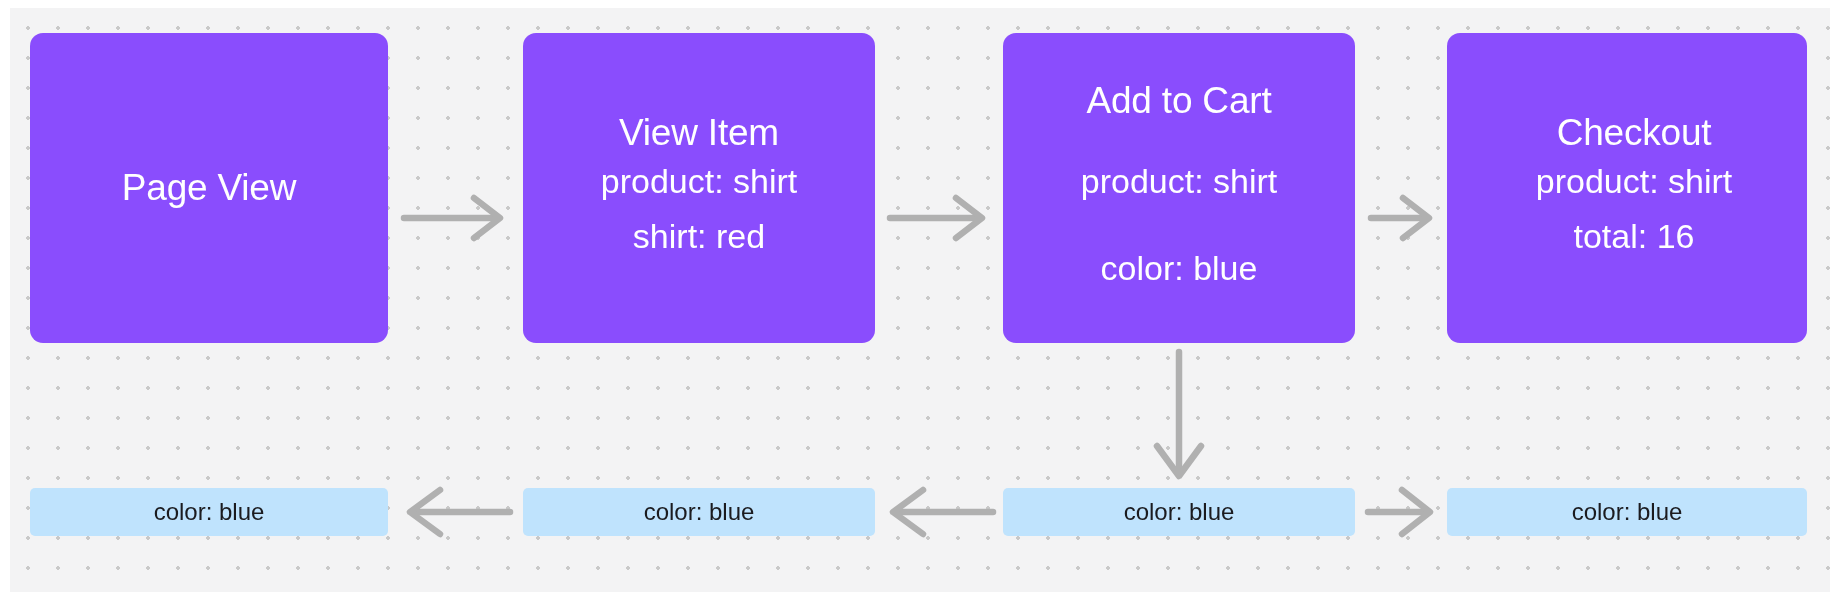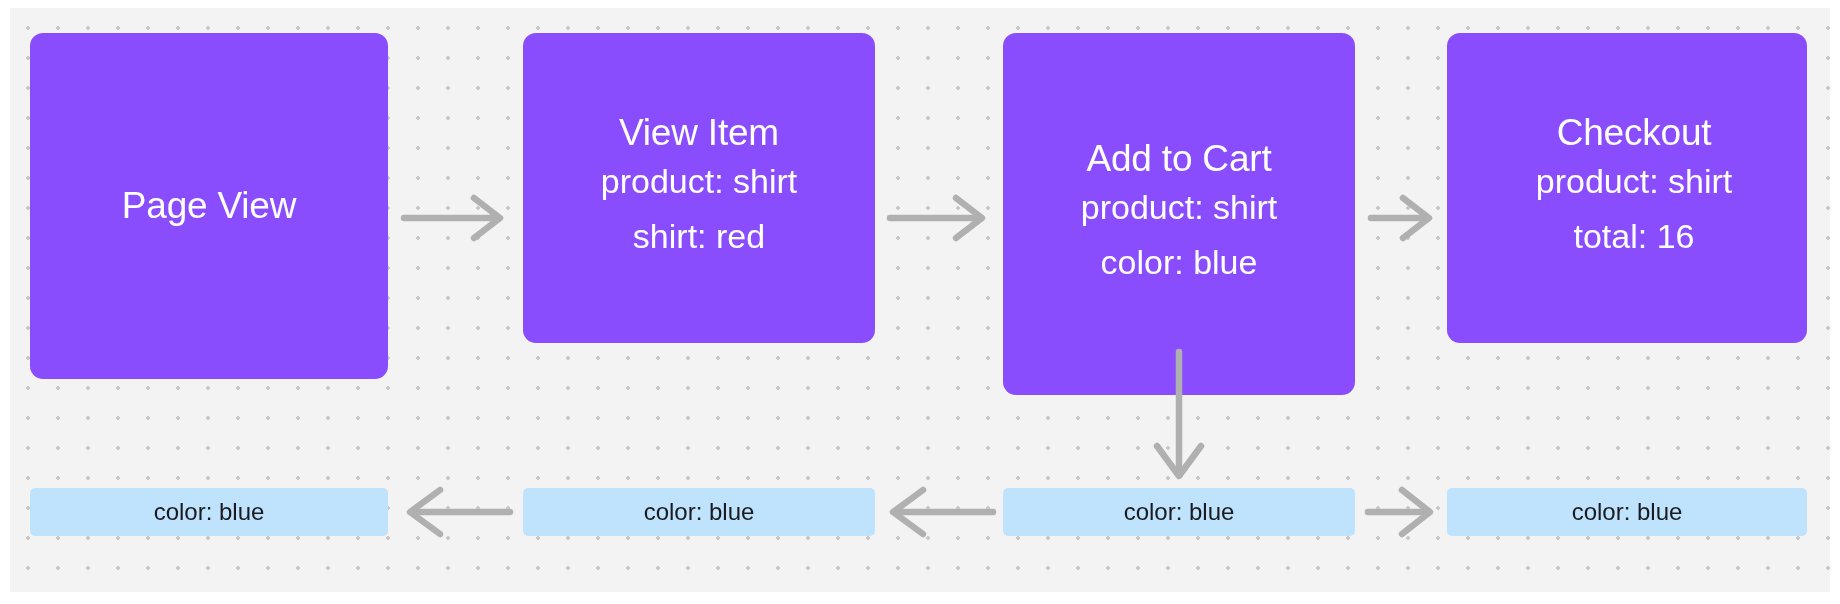--- a/index.html
+++ b/index.html
@@ -88,31 +88,31 @@
     stroke-width: 6.5;
     stroke-linecap: round;
     stroke-linejoin: round;
   }
 </style>
 </head>
 <body>
 
 <div id="canvas">
 
-  <div class="node event-node" style="left:20px; top:25px; width:358px; height:346px;">
+  <div class="node event-node" style="left:20px; top:25px; width:358px; height:310px;">
     <div class="event-title">Page View</div>
   </div>
 
   <div class="node event-node" style="left:513px; top:25px; width:352px; height:310px;">
     <div class="event-title">View Item</div>
     <div class="event-prop">product: shirt</div>
     <div class="event-prop">shirt: red</div>
   </div>
 
-  <div class="node event-node" style="left:993px; top:25px; width:352px; height:362px;">
+  <div class="node event-node" style="left:993px; top:25px; width:352px; height:310px;gap:32px;">
     <div class="event-title">Add to Cart</div>
     <div class="event-prop">product: shirt</div>
     <div class="event-prop">color: blue</div>
   </div>
 
   <div class="node event-node" style="left:1437px; top:25px; width:360px; height:310px;padding-left:24px;">
     <div class="event-title">Checkout</div>
     <div class="event-prop">product: shirt</div>
     <div class="event-prop">total: 16</div>
   </div>

